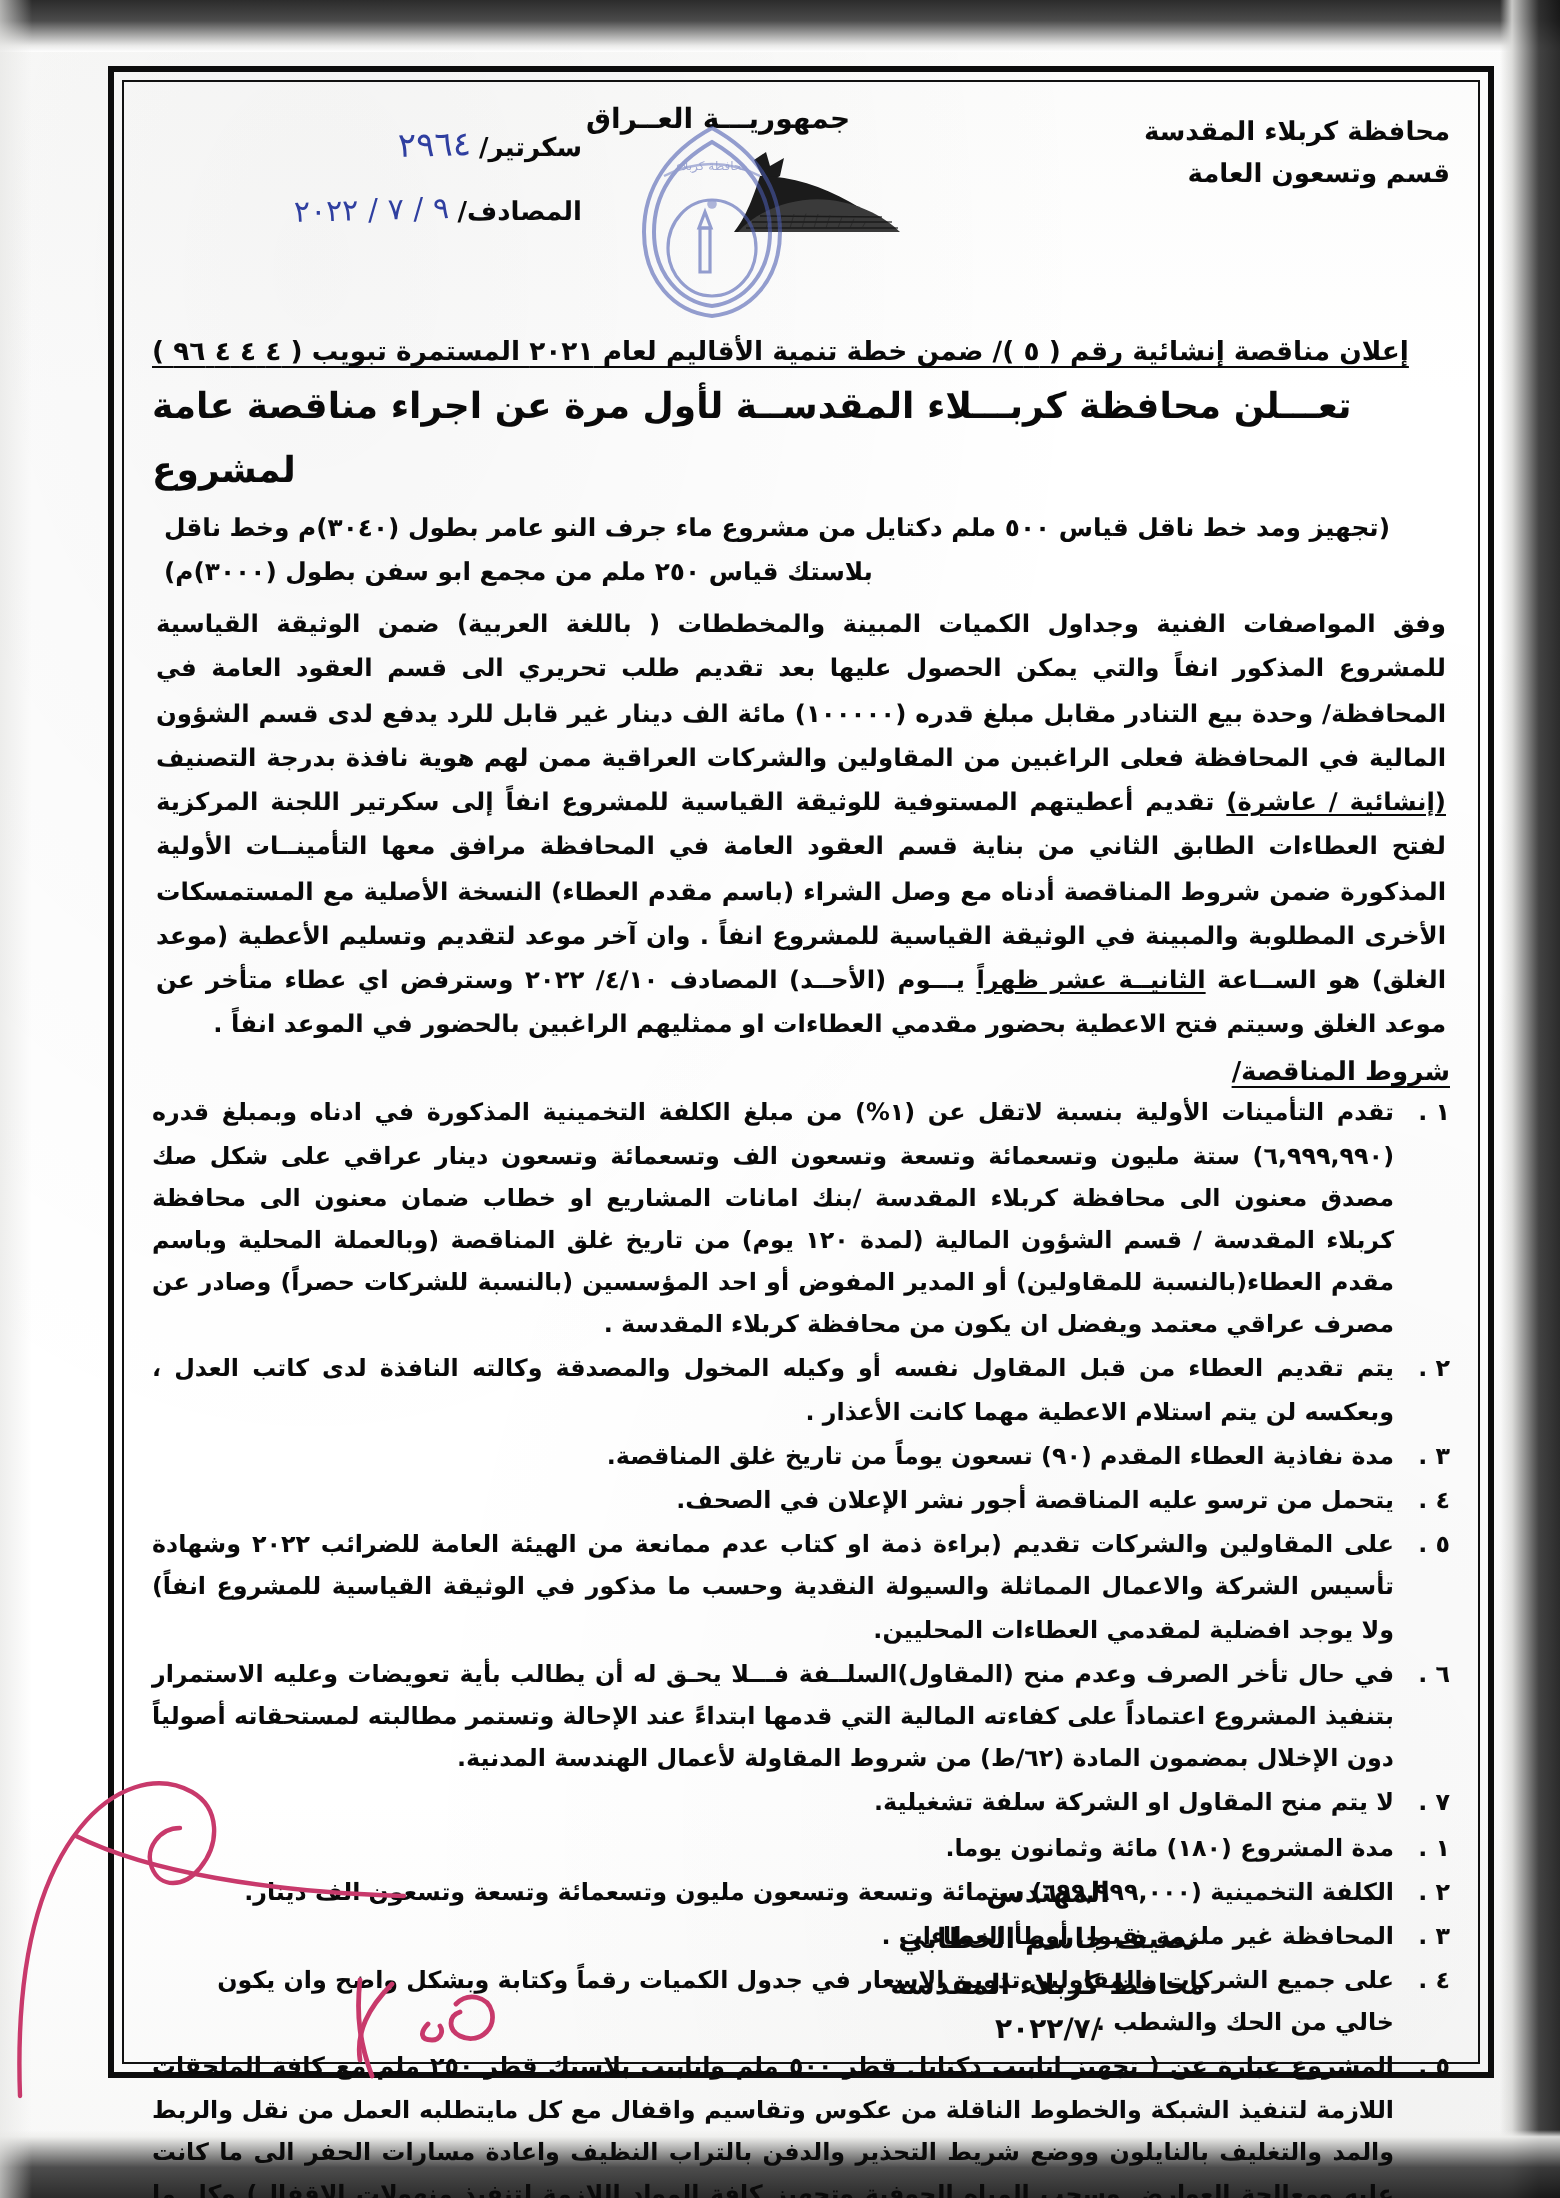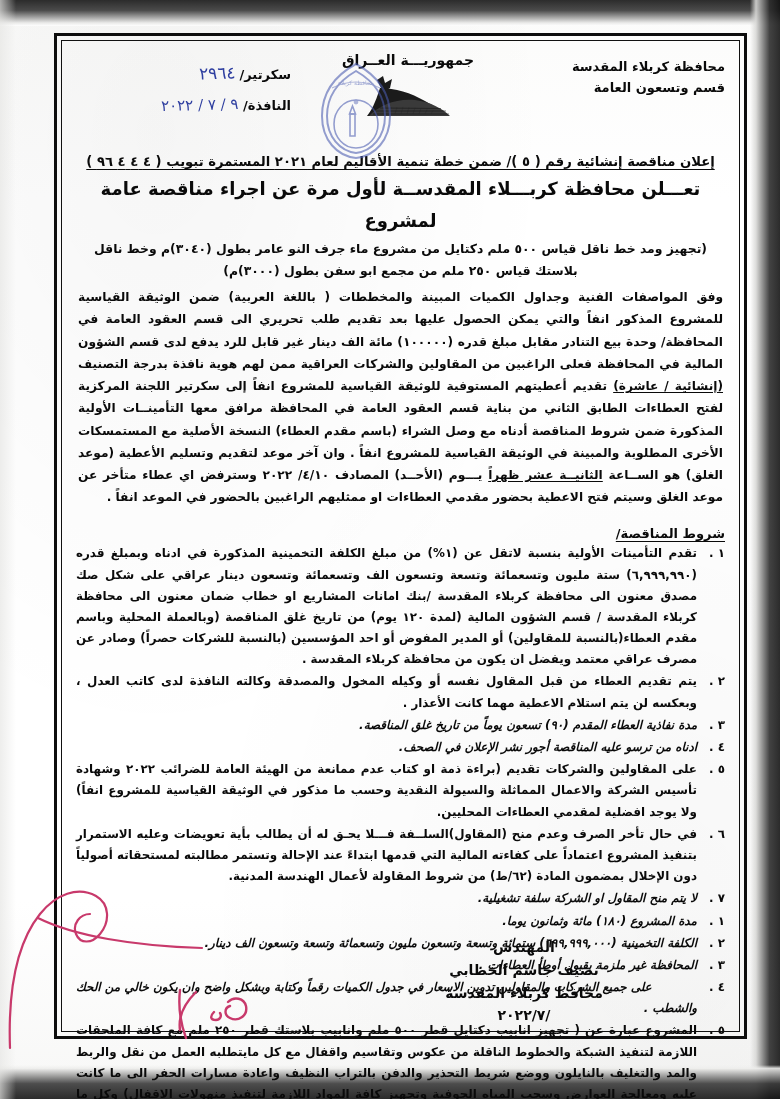--- a/index.html
+++ b/index.html
@@ -81,21 +81,21 @@
     padding-top: 12px;
     width: 200px;
   }
   .hdr-right div {
     font-size: 13px;
     font-weight: bold;
     line-height: 1.65;
     letter-spacing: 0px;
   }
   .hdr-center {
-    text-align: center;
+    text-align: left;
     width: 230px;
     padding-top: 8px;
     position: relative;
   }
   .hdr-center .republic {
     font-size: 14px;
     font-weight: bold;
     letter-spacing: 1.2px;
   }
   .emblem {
@@ -137,22 +137,22 @@
     left: 232px;
     top: 14px;
     width: 96px;
     height: 104px;
     opacity: .58;
     pointer-events: none;
   }
 
   
   .title-block {
-    text-align: center;
-    margin-top: 2px;
+    text-align: left;
+    margin-top: 17px;
   }
   .t-main {
     font-size: 13.2px;
     font-weight: bold;
     text-decoration: underline;
     text-underline-offset: 3px;
     line-height: 1.75;
   }
   .t-sub {
     font-size: 18px;
@@ -178,21 +178,21 @@
     padding: 0 2px;
   }
   .u { text-decoration: underline; text-underline-offset: 2px; }
 
   
   .sec-head {
     font-size: 13px;
     font-weight: bold;
     text-decoration: underline;
     text-underline-offset: 3px;
-    margin: 18px 0 2px 0;
+    margin: 6px 0 2px 0;
     text-align: right;
   }
   .sec-head.center {
     text-align: center;
   }
 
   
   ol.numlist {
     list-style: none;
     margin: 0;
@@ -212,21 +212,21 @@
     width: 22px;
     text-align: right;
     padding-left: 6px;
     white-space: nowrap;
   }
   .li-txt {
     flex: 1 1 auto;
     text-align: justify;
     text-align-last: right;
   }
-  .li-txt.short { text-align: left; text-align-last: right; font-style: italic; }
+  .li-txt.short { text-align: right; text-align-last: right; }
 
   
   .signature {
     position: absolute;
     left: 0;
     right: 0;
     bottom: 4px;
     width: 230px;
     margin-right: 96px;
     text-align: center;
@@ -311,21 +311,21 @@
         </svg>
       </div>
     </div>
 
     <div class="hdr-left">
       <div class="field-row">
         <span class="field-label">سكرتير/</span>
         <span class="hw hw-num">٢٩٦٤</span>
       </div>
       <div class="field-row">
-        <span class="field-label">النافذة/</span>
+        <span class="field-label">المصادف/</span>
         <span class="hw">٩ / ٧ / ٢٠٢٢</span>
       </div>
     </div>
 
     <div class="stamp">
       <svg viewBox="0 0 96 104" width="96" height="104" aria-hidden="true">
         <g fill="none" stroke="#4a5bb0" stroke-width="2">
           <path d="M48 6 C70 18 82 36 82 58 C82 82 67 98 48 100 C29 98 14 82 14 58 C14 36 26 18 48 6 Z"></path>
           <path d="M48 13 C67 24 77 39 77 58 C77 79 64 93 48 95 C32 93 19 79 19 58 C19 39 29 24 48 13 Z"></path>
         </g>
@@ -362,21 +362,21 @@
     <li>
       <span class="li-num">٢ .</span>
       <span class="li-txt">يتم تقديم العطاء من قبل المقاول نفسه أو وكيله المخول والمصدقة وكالته النافذة لدى كاتب العدل ، وبعكسه لن يتم استلام الاعطية مهما كانت الأعذار .</span>
     </li>
     <li>
       <span class="li-num">٣ .</span>
       <span class="li-txt short">مدة نفاذية العطاء المقدم (٩٠) تسعون يوماً من تاريخ غلق المناقصة.</span>
     </li>
     <li>
       <span class="li-num">٤ .</span>
-      <span class="li-txt short">ادناه من ترسو عليه المناقصة أجور نشر الإعلان في الصحف.</span>
+      <span class="li-txt short">يتحمل من ترسو عليه المناقصة أجور نشر الإعلان في الصحف.</span>
     </li>
     <li>
       <span class="li-num">٥ .</span>
       <span class="li-txt">على المقاولين والشركات تقديم (براءة ذمة او كتاب عدم ممانعة من الهيئة العامة للضرائب ٢٠٢٢ وشهادة تأسيس الشركة والاعمال المماثلة والسيولة النقدية وحسب ما مذكور في الوثيقة القياسية للمشروع انفاً) ولا يوجد افضلية لمقدمي العطاءات المحليين.</span>
     </li>
     <li>
       <span class="li-num">٦ .</span>
       <span class="li-txt">في حال تأخر الصرف وعدم منح (المقاول)السلــفة فـــلا يحـق له أن يطالب بأية تعويضات وعليه الاستمرار بتنفيذ  المشروع اعتماداً على كفاءته المالية التي قدمها ابتداءً عند الإحالة وتستمر مطالبته لمستحقاته أصولياً دون الإخلال بمضمون المادة (٦٢/ط) من شروط المقاولة لأعمال الهندسة المدنية.</span>
     </li>
     <li>

